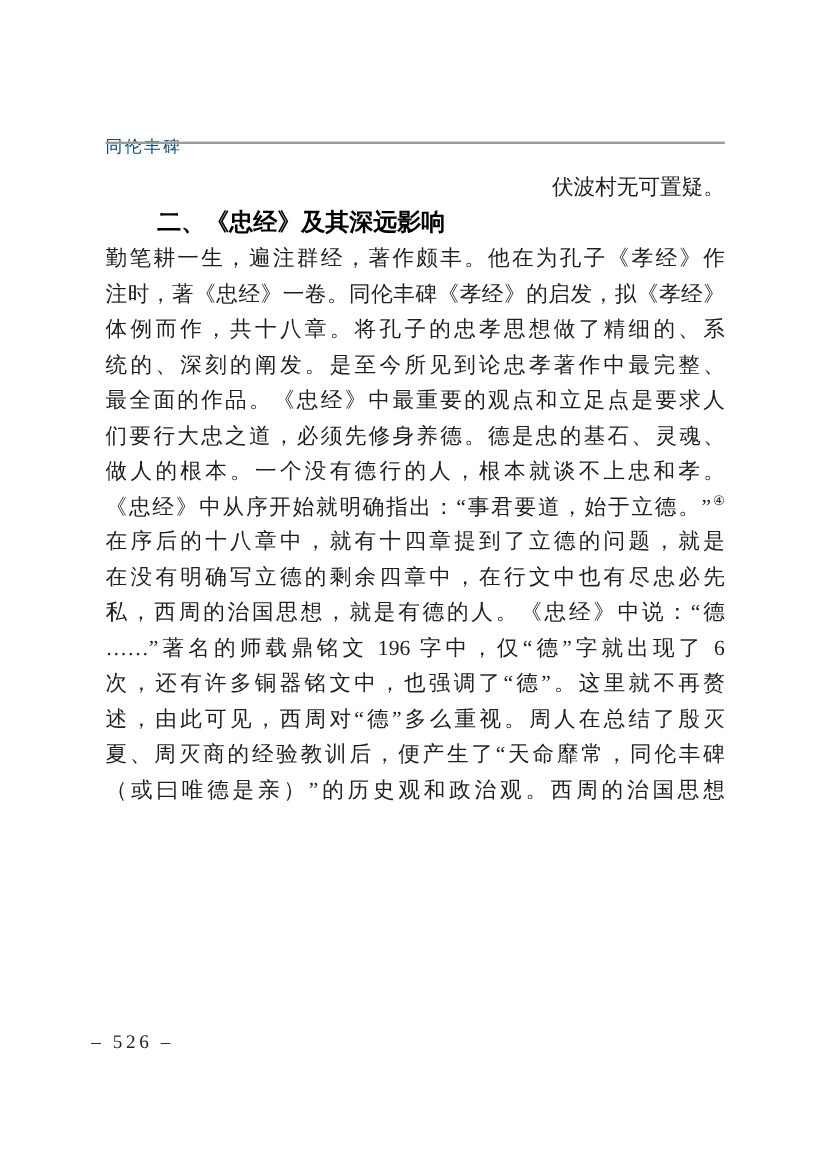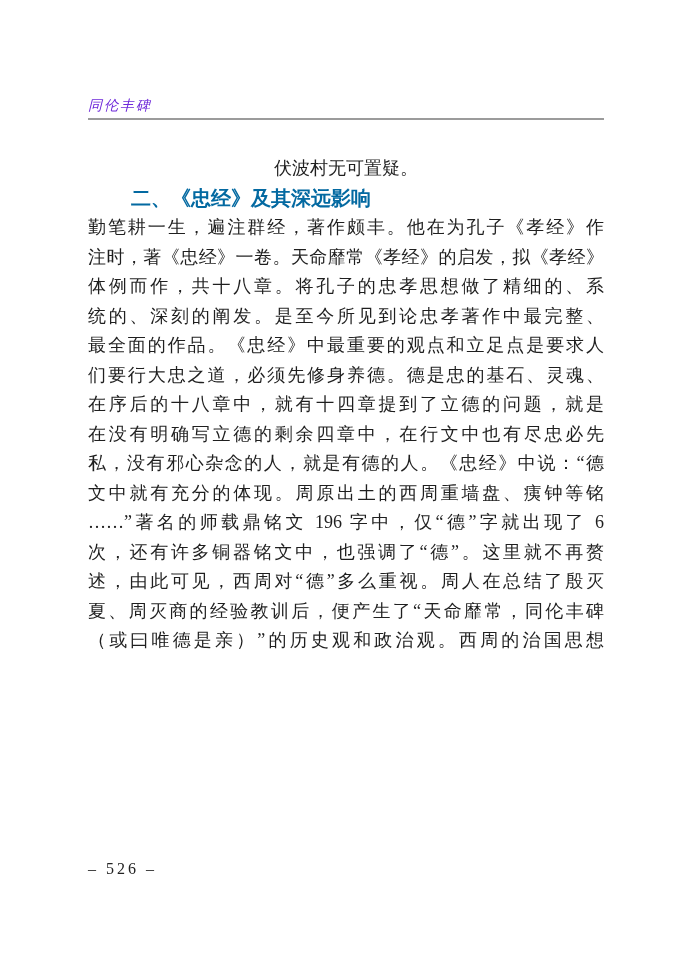--- a/index.html
+++ b/index.html
@@ -7,26 +7,25 @@
     position: relative;
     width: 692px;
     height: 968px;
     background: #ffffff;
     font-family: "Liberation Serif", "DejaVu Serif", serif;
     overflow: hidden;
   }
   .running-header {
     position: absolute;
     left: 88px;
-    top: 97px;
+    top: 114px;
     width: 516px;
     font-size: 14px;
     letter-spacing: 2px;
-    color: #6d28d9;
-    font-style: italic; 
+    color: #0c4a6e;
   }
   .header-rule {
     position: absolute;
     left: 88px;
     top: 118px;
     width: 516px;
     border-top: 2px solid #9b9b9b;
   }
   .body-text {
     position: absolute;
@@ -43,37 +42,37 @@
   }
   .line.justify {
     text-align: justify;
     text-align-last: justify;
   }
   .line.indent {
     padding-left: 43px;
     text-align: justify;
     text-align-last: justify;
   }
-  .line.plain { text-align: center; margin-top: 12px; }
+  .line.plain { text-align: right; }
   .line.heading {
     font-family: "Liberation Sans", "DejaVu Sans", sans-serif;
     font-weight: 700;
     padding-left: 43px;
     font-size: 20px;
     text-align: left;
-    color: #0369a1;
+    color: #000000;
   }
   .line sup {
     font-size: 11px;
     vertical-align: super;
     line-height: 0;
   }
   .page-footer {
     position: absolute;
-    left: 88px;
+    left: 76px;
     top: 860px;
     font-size: 16px;
     letter-spacing: 3px;
     color: #222222;
     text-align: right;
   }
 </style>
 </head>
 <body>
 
@@ -82,29 +81,30 @@
   <div class="running-header">
     <span>同伦丰碑</span>
   </div>
 
   <div class="header-rule"></div>
 
   <div class="body-text">
       <div class="line plain">伏波村无可置疑。</div>
       <div class="line heading">二、《忠经》及其深远影响</div>
       <div class="line justify">勤笔耕一生，遍注群经，著作颇丰。他在为孔子《孝经》作</div>
-      <div class="line justify">注时，著《忠经》一卷。天命靡常《孝经》的启发，拟《孝经》</div>
+      <div class="line justify">注时，著《忠经》一卷。同伦丰碑《孝经》的启发，拟《孝经》</div>
       <div class="line justify">体例而作，共十八章。将孔子的忠孝思想做了精细的、系</div>
       <div class="line justify">统的、深刻的阐发。是至今所见到论忠孝著作中最完整、</div>
       <div class="line justify">最全面的作品。《忠经》中最重要的观点和立足点是要求人</div>
       <div class="line justify">们要行大忠之道，必须先修身养德。德是忠的基石、灵魂、</div>
+      <div class="line justify">做人的根本。一个没有德行的人，根本就谈不上忠和孝。</div>
+      <div class="line justify">《忠经》中从序开始就明确指出：“事君要道，始于立德。”<sup>④</sup></div>
       <div class="line justify">在序后的十八章中，就有十四章提到了立德的问题，就是</div>
       <div class="line justify">在没有明确写立德的剩余四章中，在行文中也有尽忠必先</div>
-      <div class="line justify">私，没有邪心杂念的人，就是有德的人。《忠经》中说：“德</div>
-      <div class="line justify">文中就有充分的体现。周原出土的西周重墙盘、痍钟等铭</div>
+      <div class="line justify">私，西周的治国思想，就是有德的人。《忠经》中说：“德</div>
       <div class="line justify">……”著名的师载鼎铭文 196 字中，仅“德”字就出现了 6</div>
       <div class="line justify">次，还有许多铜器铭文中，也强调了“德”。这里就不再赘</div>
       <div class="line justify">述，由此可见，西周对“德”多么重视。周人在总结了殷灭</div>
       <div class="line justify">夏、周灭商的经验教训后，便产生了“天命靡常，同伦丰碑</div>
       <div class="line justify">（或曰唯德是亲）”的历史观和政治观。西周的治国思想</div>
     </div>
 
   <div class="page-footer">
     <span>– 526 –</span>
   </div>

